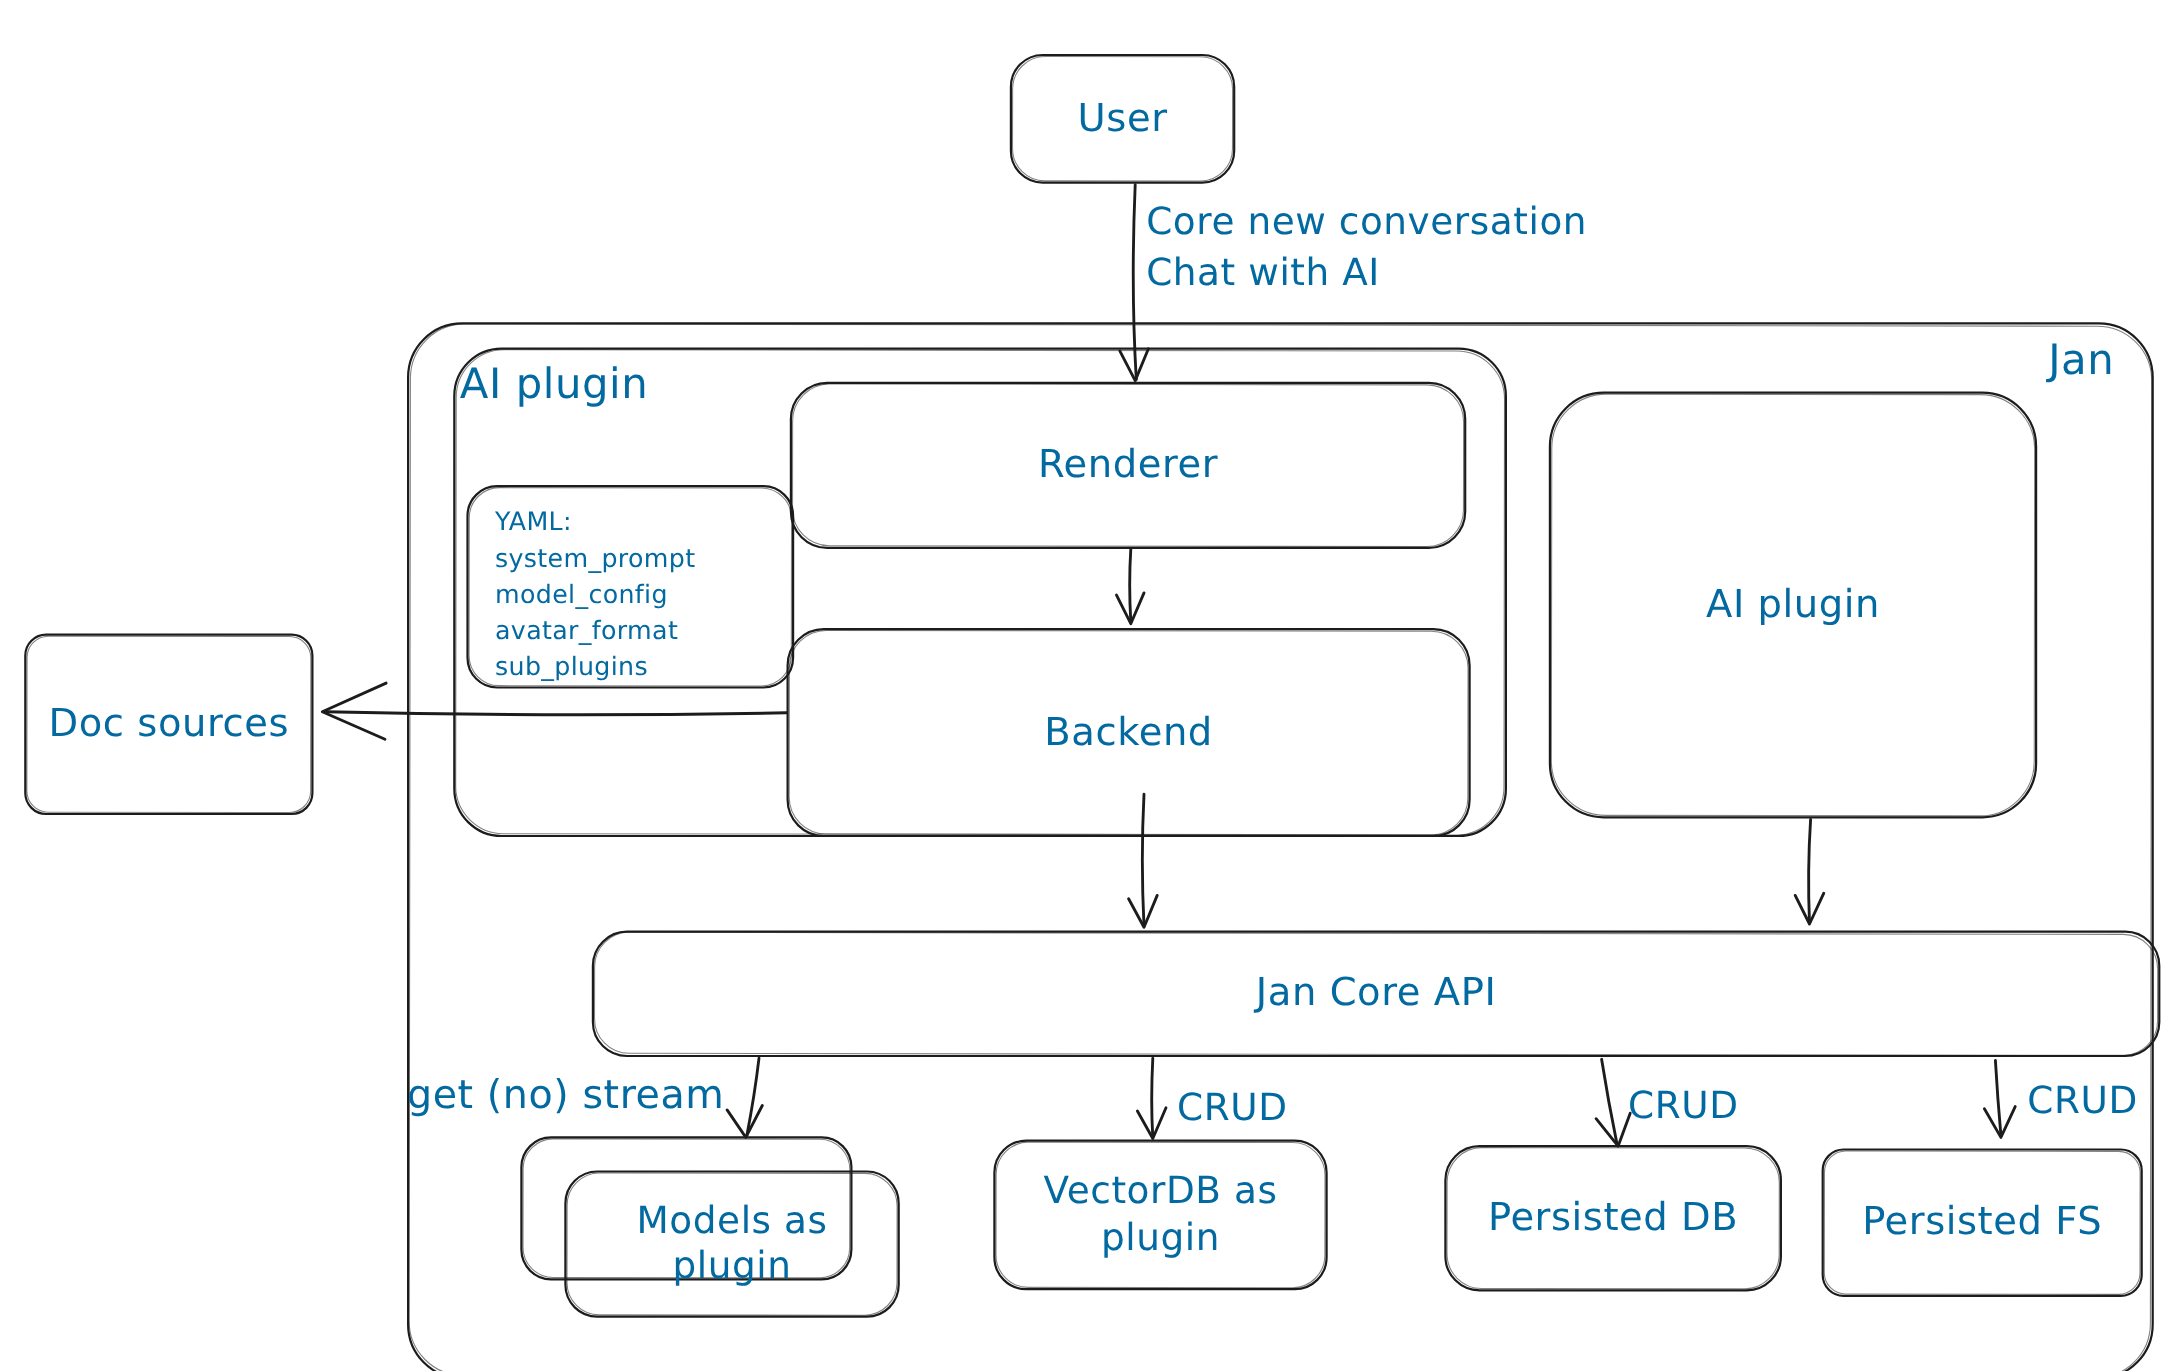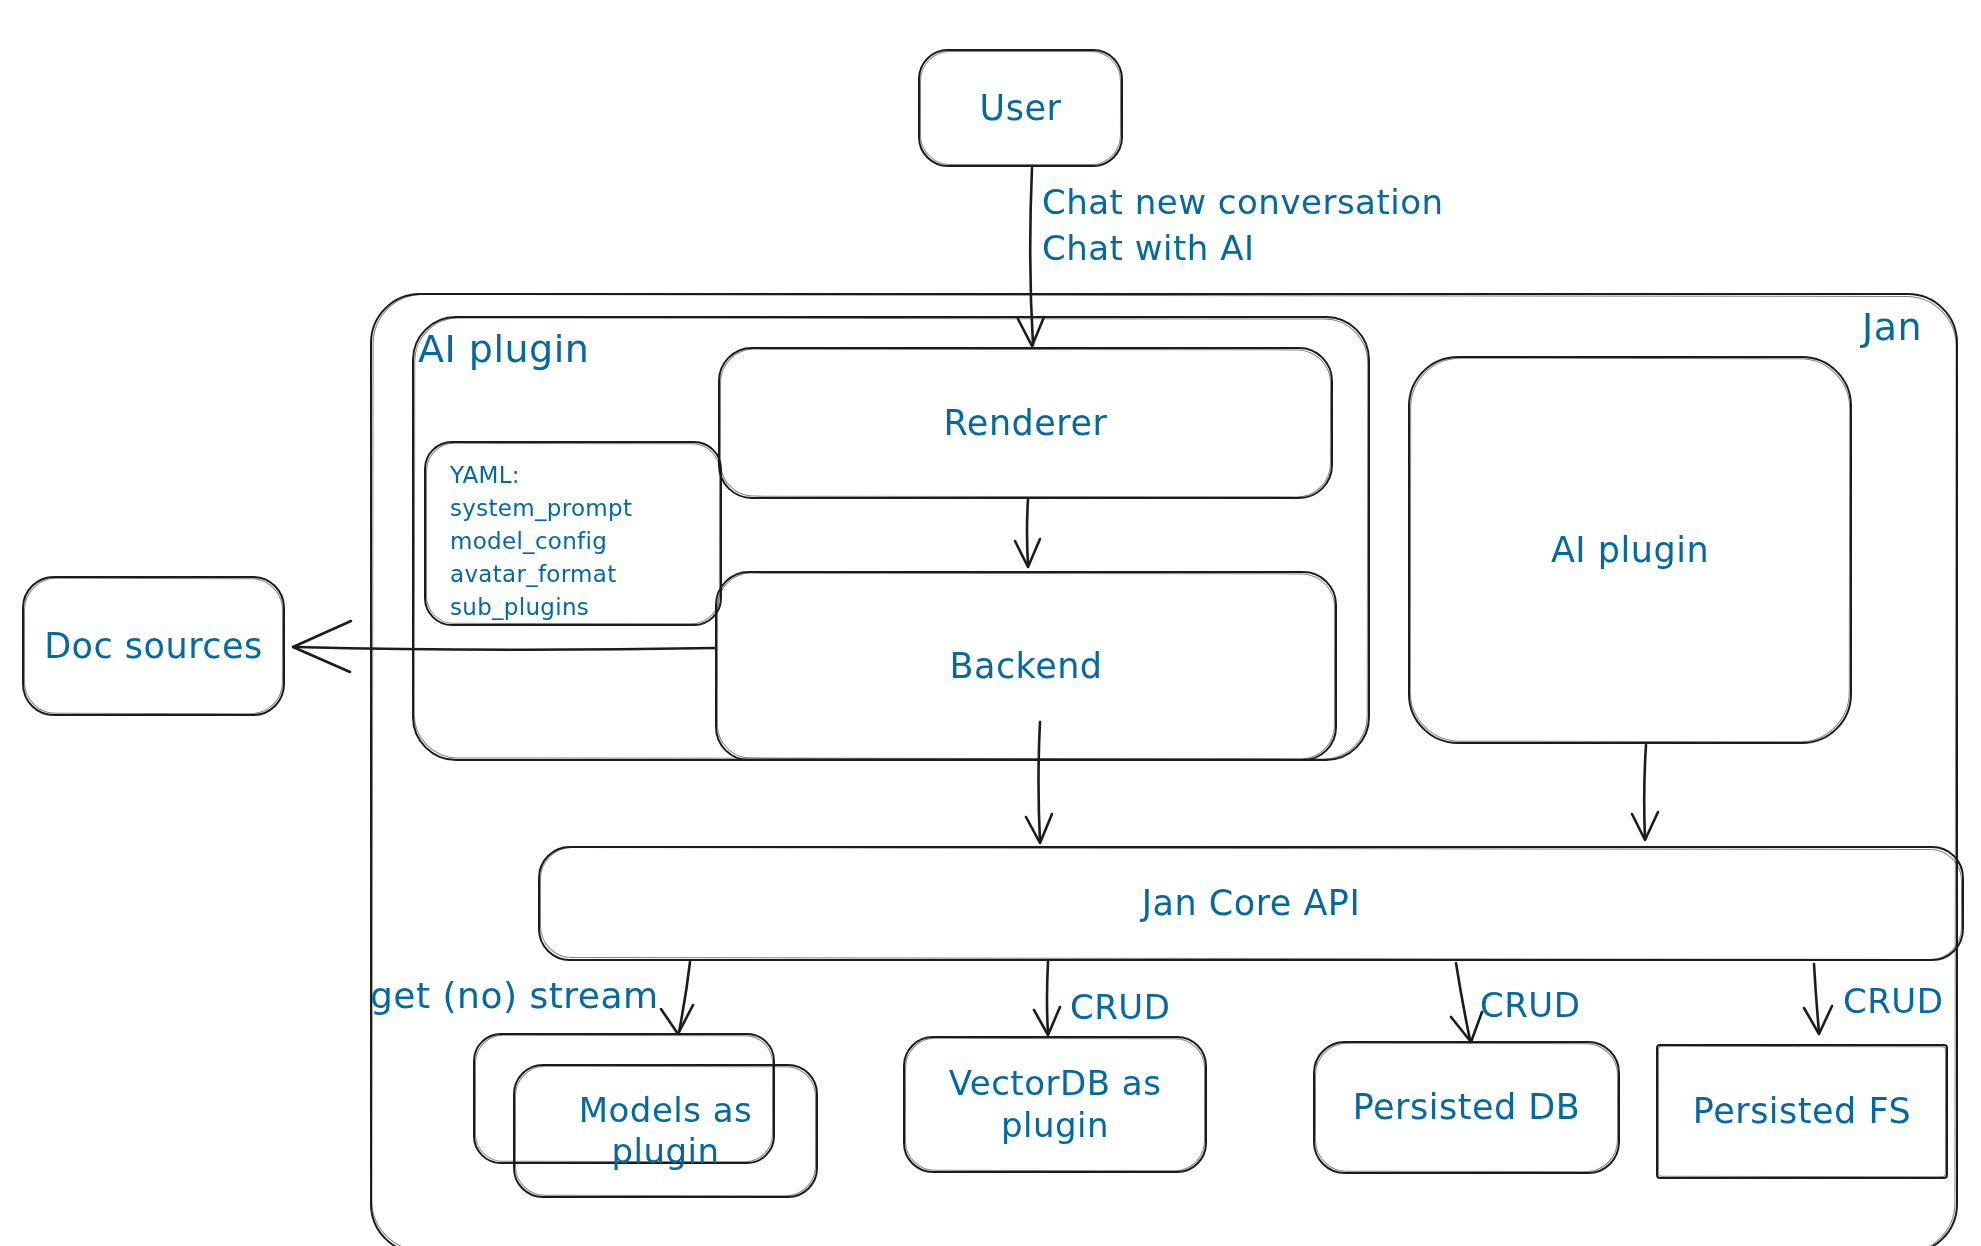--- a/index.html
+++ b/index.html
@@ -49,21 +49,21 @@
       <div>model_config</div>
       <div>avatar_format</div>
       <div>sub_plugins</div>
     </div>
   </div>
 
   <div class="box" style="left:715px;top:540px;width:622px;height:190px;border-radius:34px;">
     <span class="node-label">Backend</span>
   </div>
 
-  <div class="box" style="left:22px;top:545px;width:263px;height:140px;border-radius:32px;">
+  <div class="box" style="left:22px;top:545px;width:263px;height:165px;border-radius:20px;">
     <span class="node-label">Doc sources</span>
   </div>
 
   <div class="box" style="left:1408px;top:325px;width:444px;height:388px;border-radius:50px;">
     <span class="node-label">AI plugin</span>
   </div>
 
   <div class="box" style="left:538px;top:815px;width:1426px;height:115px;border-radius:32px;">
     <span class="node-label">Jan Core API</span>
   </div>
@@ -74,21 +74,21 @@
   </div>
 
   <div class="box" style="left:903px;top:1005px;width:304px;height:137px;border-radius:30px;">
     <span class="node-label" style="font-size:34px;max-width:240px;">VectorDB as plugin</span>
   </div>
 
   <div class="box" style="left:1313px;top:1010px;width:307px;height:133px;border-radius:32px;">
     <span class="node-label">Persisted DB</span>
   </div>
 
-  <div class="box" style="left:1656px;top:1013px;width:292px;height:135px;border-radius:4px;">
+  <div class="box" style="left:1656px;top:1013px;width:292px;height:135px;border-radius:20px;">
     <span class="node-label">Persisted FS</span>
   </div>
 
   <svg id="arrow-layer" viewBox="0 0 1981 1246">
     <g>
       <path d="M1032 137 Q1028 230 1033 314"></path>
       <path d="M1018 288 L1032 315 L1044 286"></path>
     </g>
     <g>
       <path d="M1028 468 Q1026 500 1028 534"></path>
@@ -118,21 +118,21 @@
       <path d="M1456 932 Q1462 970 1470 1009"></path>
       <path d="M1451 986 L1471 1011 L1482 981"></path>
     </g>
     <g>
       <path d="M1814 933 Q1816 968 1819 1001"></path>
       <path d="M1804 977 L1819 1003 L1832 975"></path>
     </g>
   </svg>
 
   <div class="floating" style="left:1042px;top:148px;font-size:34px;line-height:46px;">
-    <div>Chat new conversation</div>
+    <div>Core new conversation</div>
     <div>Chat with AI</div>
   </div>
 
   <div class="floating" style="left:370px;top:944px;font-size:36px;">get (no) stream</div>
 
   <div class="floating" style="left:1070px;top:956px;font-size:34px;">CRUD</div>
 
   <div class="floating" style="left:1480px;top:954px;font-size:34px;">CRUD</div>
 
   <div class="floating" style="left:1843px;top:950px;font-size:34px;">CRUD</div>

